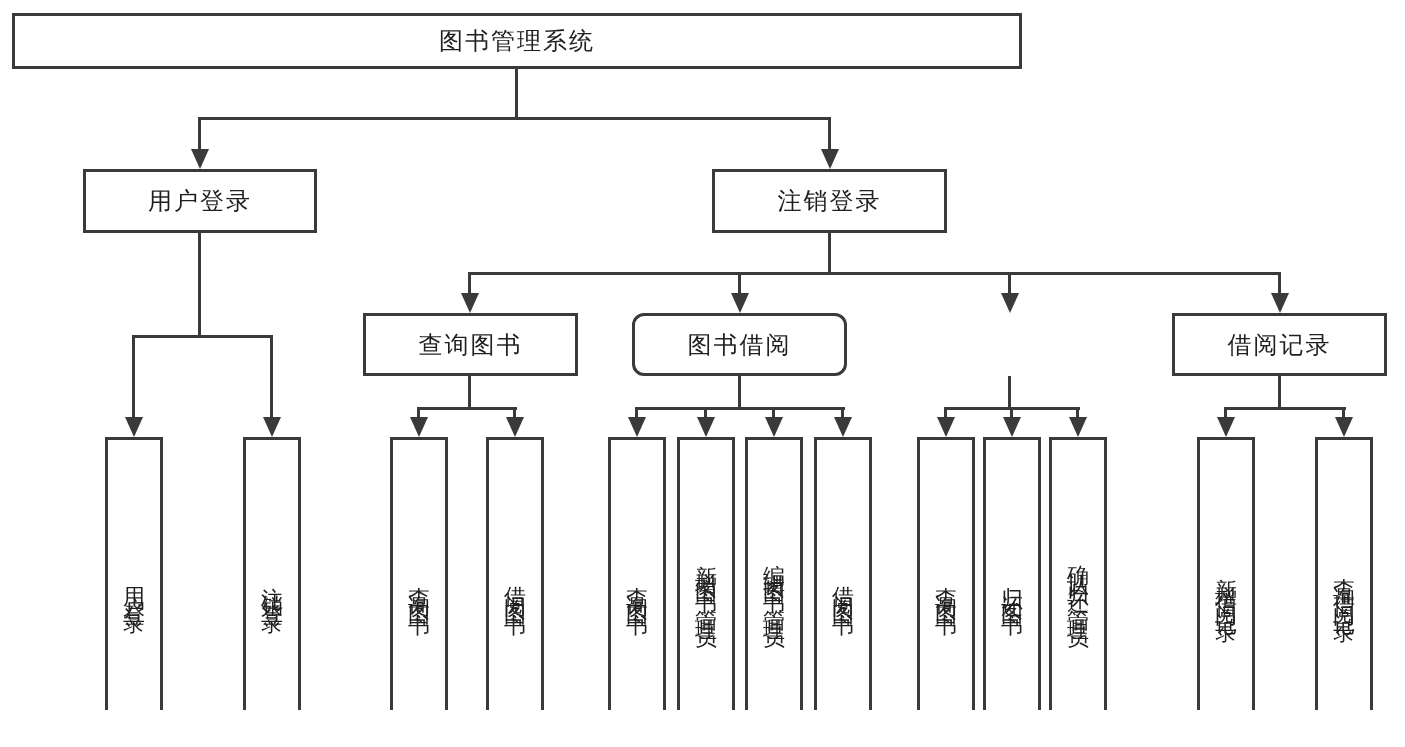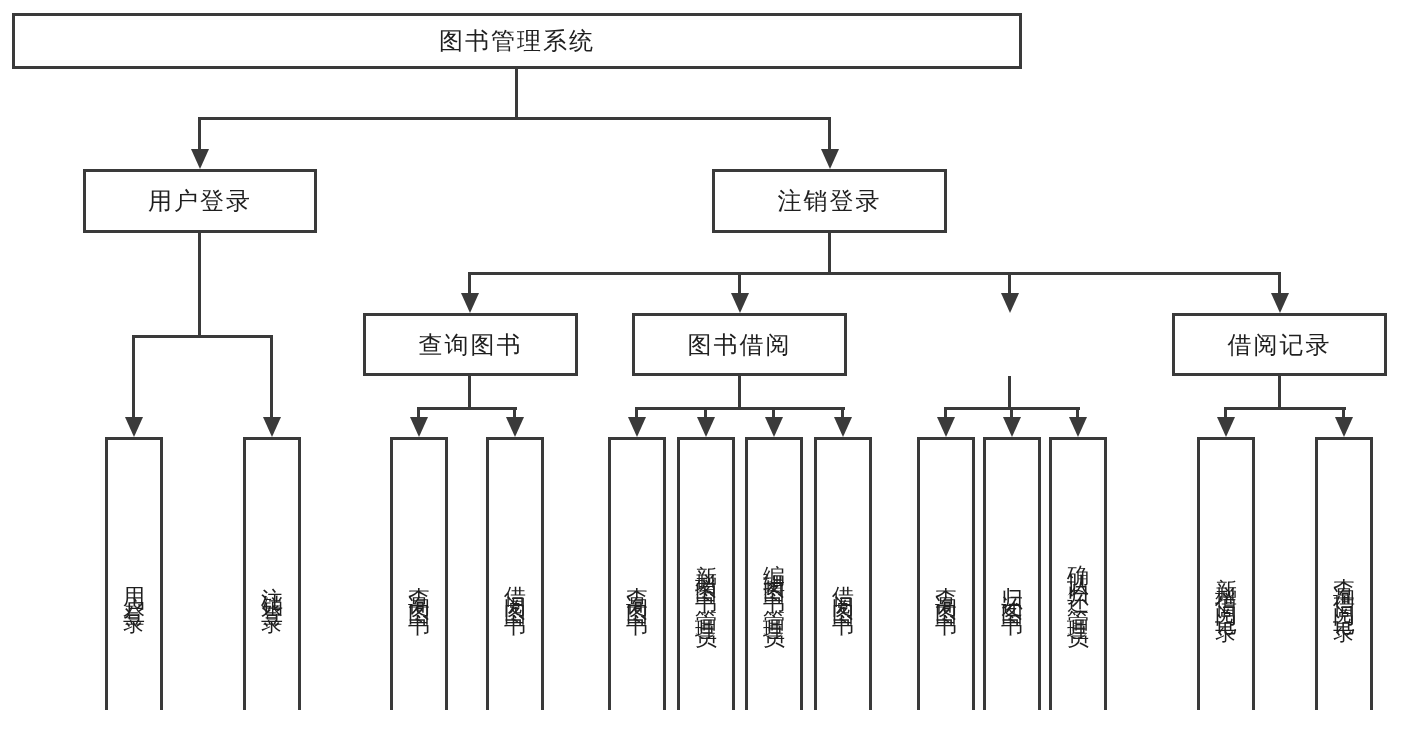--- a/index.html
+++ b/index.html
@@ -116,21 +116,21 @@
   <div class="box" style="left:83px;top:169px;width:234px;height:64px;">
     <span>用户登录</span>
   </div>
   <div class="box" style="left:712px;top:169px;width:235px;height:64px;">
     <span>注销登录</span>
   </div>
 
   <div class="box" style="left:363px;top:313px;width:215px;height:63px;">
     <span>查询图书</span>
   </div>
-  <div class="box" style="left:632px;top:313px;width:215px;height:63px;">
+  <div class="box" style="left:632px;top:313px;width:215px;height:63px;border-radius:12px;">
     <span>图书借阅</span>
   </div>
   <div class="box" style="left:1172px;top:313px;width:215px;height:63px;">
     <span>借阅记录</span>
   </div>
 
   <div class="vbox" style="left:105px;">
     <span>用户登录</span>
   </div>
   <div class="vbox" style="left:243px;">

